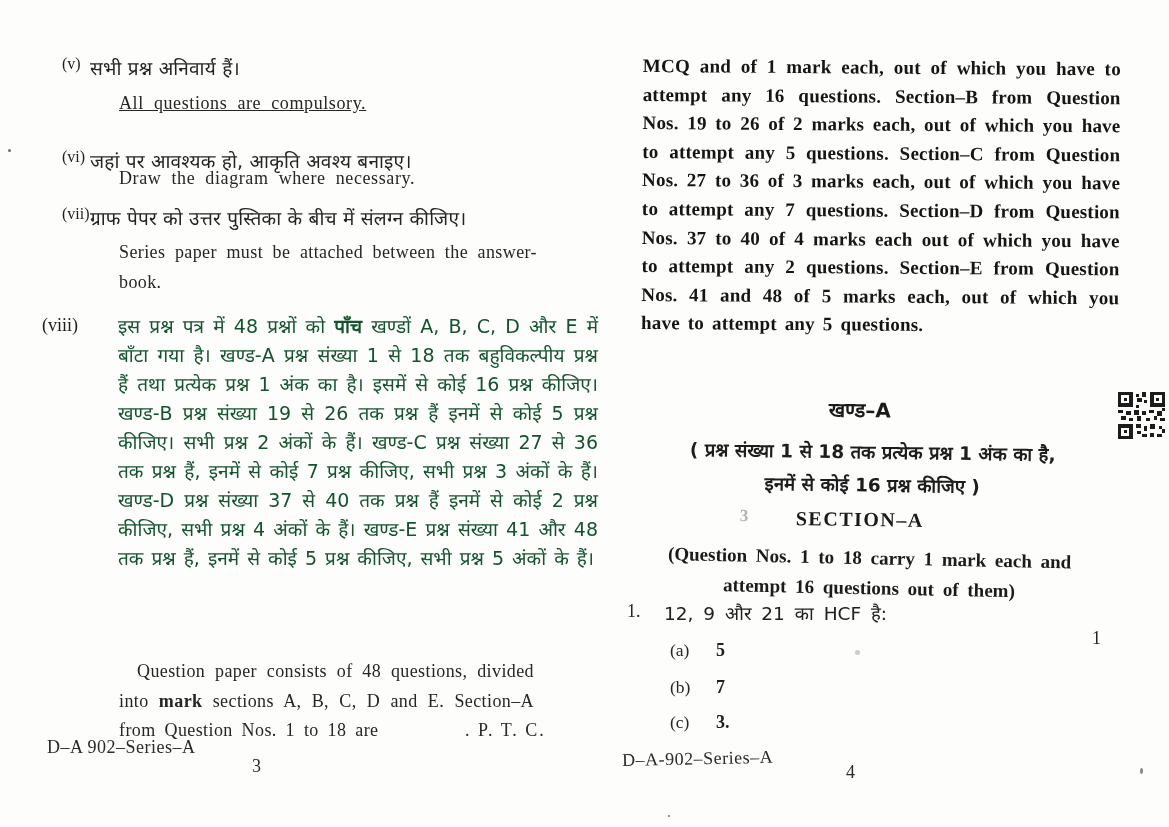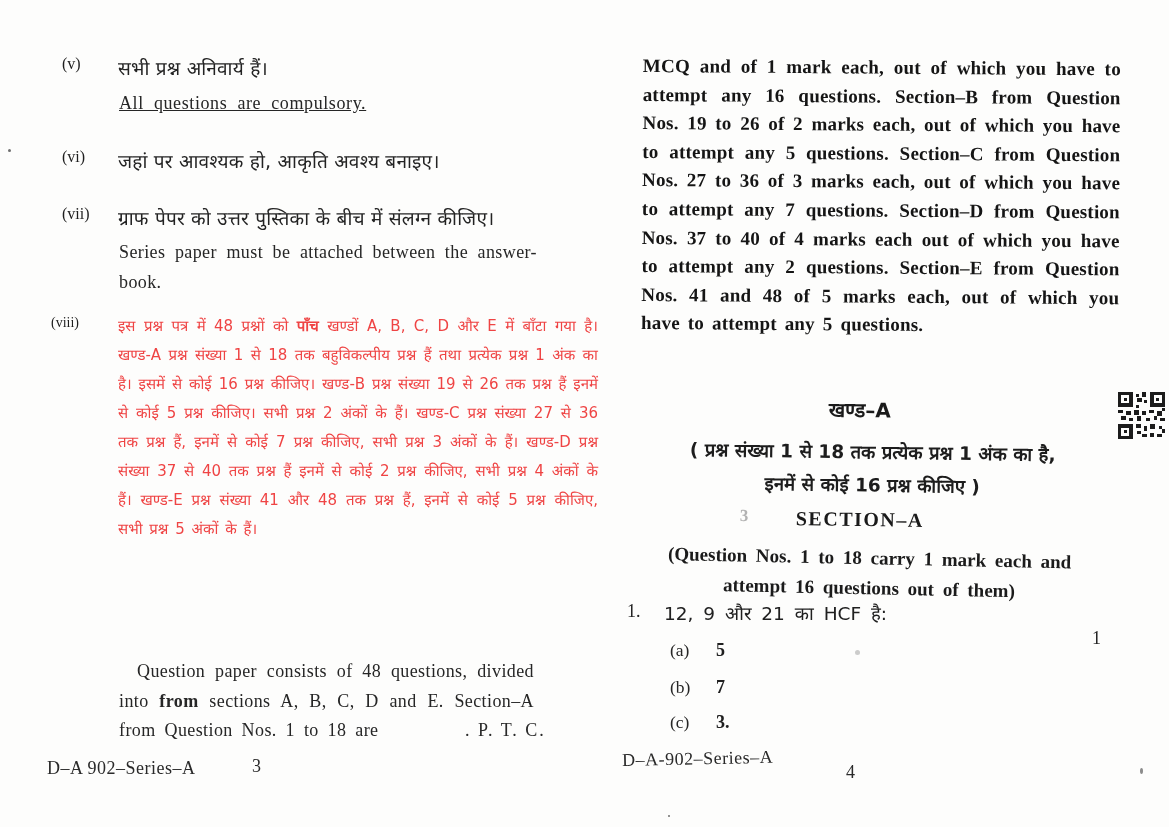--- a/index.html
+++ b/index.html
@@ -15,28 +15,28 @@
   .eng  { font-family: "Liberation Serif", "DejaVu Serif", serif; }
   .hin  { font-family: "DejaVu Sans", sans-serif; }
   .abs  { position: absolute; }
   .b    { font-weight: bold; }
   .just { text-align: justify; }
   .ctr  { text-align: center; }
 
   
   .instr-row { position: absolute; left: 62px; width: 535px; }
   .instr-label { position: absolute; left: 0; top: 0; }
-  .instr-text  { display: block; margin-left: 56px; }
+  .instr-text  { display: block; margin-left: 28px; }
   .hin-line { font-size: 19px; letter-spacing: .2px; color: #232323; }
   .eng-line { font-size: 18px; word-spacing: 5px; letter-spacing: .6px; color: #262626; }
 
   .viii-para {
-    font-size: 15px;
+    font-size: 19px;
     line-height: 29px;
-    color: #ef4444;
+    color: #14532d;
     word-spacing: 2px;
   }
   .eng-para {
     font-size: 18px;
     line-height: 29.5px;
     word-spacing: 4px;
     letter-spacing: .4px;
     color: #262626;
   }
 
@@ -80,37 +80,38 @@
     <div class="instr-row" style="top:55px;">
       <span class="instr-label eng">(v)</span>
       <span class="instr-text hin hin-line">सभी प्रश्न अनिवार्य हैं।</span>
     </div>
     <div class="abs eng eng-line" style="left:119px;top:93px;text-decoration:underline;">All questions are compulsory.</div>
 
     <div class="instr-row" style="top:148px;">
       <span class="instr-label eng">(vi)</span>
       <span class="instr-text hin hin-line">जहां पर आवश्यक हो, आकृति अवश्य बनाइए।</span>
     </div>
+    <div class="abs eng eng-line" style="left:119px;top:168px;">Draw the diagram where necessary.</div>
 
     <div class="instr-row" style="top:205px;">
       <span class="instr-label eng">(vii)</span>
       <span class="instr-text hin hin-line">ग्राफ पेपर को उत्तर पुस्तिका के बीच में संलग्न कीजिए।</span>
     </div>
     <div class="abs eng eng-para just" style="left:119px;top:238px;width:418px;">Series paper must be attached between the answer-book.</div>
 
-    <div class="abs eng" style="left:51px;top:315px;font-size:14px;">(viii)</div>
+    <div class="abs eng" style="left:42px;top:315px;font-size:18px;">(viii)</div>
     <div class="abs hin viii-para just" style="left:118px;top:312px;width:480px;">
       <span>इस प्रश्न पत्र में 48 प्रश्नों को </span><span class="b">पाँच</span><span> खण्डों A, B, C, D और E में बाँटा गया है। खण्ड-A प्रश्न संख्या 1 से 18 तक बहुविकल्पीय प्रश्न हैं तथा प्रत्येक प्रश्न 1 अंक का है। इसमें से कोई 16 प्रश्न कीजिए। खण्ड-B प्रश्न संख्या 19 से 26 तक प्रश्न हैं इनमें से कोई 5 प्रश्न कीजिए। सभी प्रश्न 2 अंकों के हैं। खण्ड-C प्रश्न संख्या 27 से 36 तक प्रश्न हैं, इनमें से कोई 7 प्रश्न कीजिए, सभी प्रश्न 3 अंकों के हैं। खण्ड-D प्रश्न संख्या 37 से 40 तक प्रश्न हैं इनमें से कोई 2 प्रश्न कीजिए, सभी प्रश्न 4 अंकों के हैं। खण्ड-E प्रश्न संख्या 41 और 48 तक प्रश्न हैं, इनमें से कोई 5 प्रश्न कीजिए, सभी प्रश्न 5 अंकों के हैं।</span>
     </div>
 
     <div class="abs eng eng-para just" style="left:119px;top:657px;width:415px;text-indent:18px;">
-      <span>Question paper consists of 48 questions, divided into </span><span class="b">from</span><span> sections A, B, C, D and E. Section–A from Question Nos. 1 to 18 are</span>
+      <span>Question paper consists of 48 questions, divided into </span><span class="b">mark</span><span> sections A, B, C, D and E. Section–A from Question Nos. 1 to 18 are</span>
     </div>
 
-    <div class="abs eng footer-text" style="left:47px;top:758px;">D–A 902–Series–A</div>
+    <div class="abs eng footer-text" style="left:47px;top:737px;">D–A 902–Series–A</div>
     <div class="abs eng footer-text" style="left:252px;top:756px;">3</div>
     <div class="abs eng footer-text" style="left:437px;top:720px;letter-spacing:2px;margin-left:28px;">. P. T. C.</div>
 
     <div class="speck" style="left:8px;top:149px;width:3px;height:3px;"></div>
     <div class="speck" style="left:668px;top:815px;width:2px;height:2px;"></div>
   </div>
 
   <div class="abs" style="left:600px;top:0;width:569px;height:827px;">
 
     <div class="abs eng cont-para just rot-04" style="left:43px;top:52px;width:478px;">MCQ and of 1 mark each, out of which you have to attempt any 16 questions. Section–B from Question Nos. 19 to 26 of 2 marks each, out of which you have to attempt any 5 questions. Section–C from Question Nos. 27 to 36 of 3 marks each, out of which you have to attempt any 7 questions. Section–D from Question Nos. 37 to 40 of 4 marks each out of which you have to attempt any 2 questions. Section–E from Question Nos. 41 and 48 of 5 marks each, out of which you have to attempt any 5 questions.</div>

